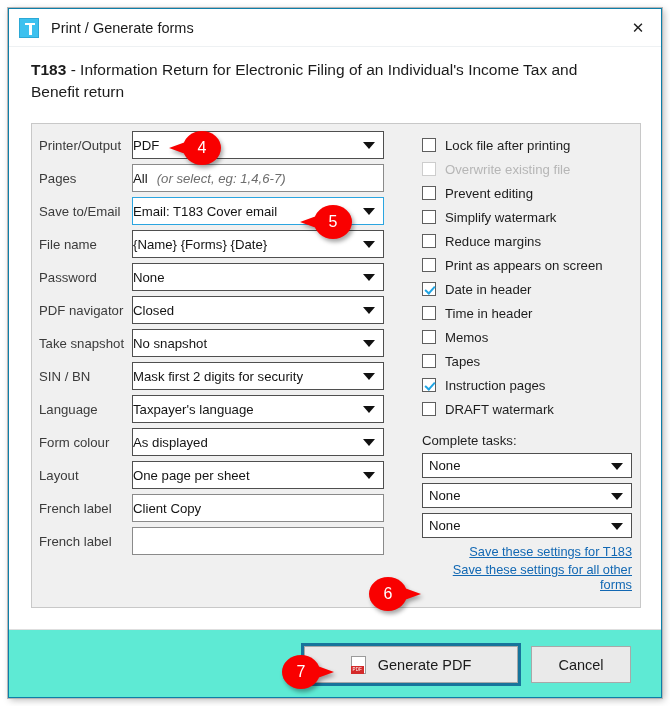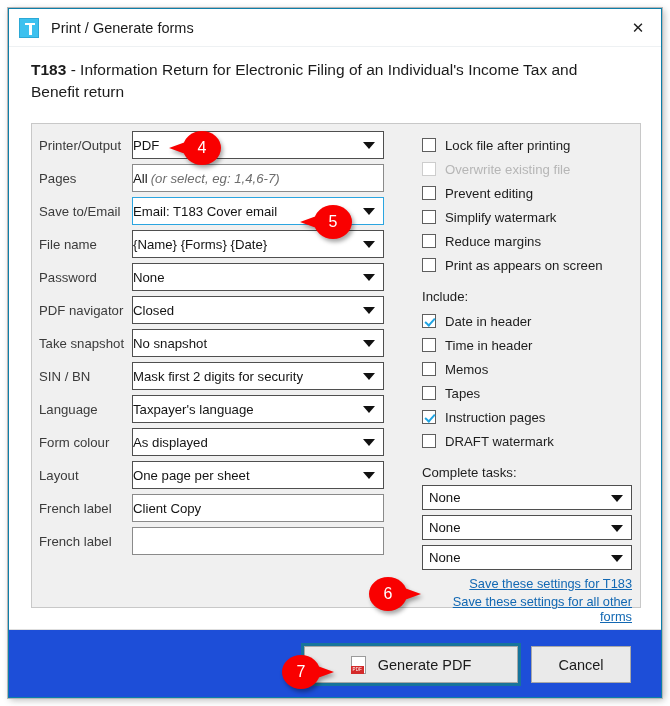--- a/index.html
+++ b/index.html
@@ -114,21 +114,21 @@
   .ctrl-value {
     font-size: 13.2px;
     color: #141414;
     white-space: nowrap;
     overflow: hidden;
   }
   .ctrl-hint {
     font-size: 13.2px;
     font-style: italic;
     color: #6d6d6d;
-    padding-left: 3px;
+    padding-left: 9px;
   }
   .caret {
     position: absolute;
     right: 8px; top: 50%;
     margin-top: -3px;
     width: 0; height: 0;
     border-left: 6px solid transparent;
     border-right: 6px solid transparent;
     border-top: 7px solid #111111;
   }
@@ -192,21 +192,21 @@
     text-decoration: underline;
     cursor: pointer;
     margin-bottom: 3px;
   }
 
   
   .footer {
     position: absolute;
     left: 0; bottom: 0;
     width: 100%; height: 68px;
-    background: #1d4ed8;
+    background: #5eead4;
     border-top: 1px solid #dedede;
   }
   .btn-generate {
     position: absolute;
     right: 143px; top: 16px;
     width: 214px; height: 37px;
     background: #eaeaea;
     border: 1px solid #a8a8a8;
     outline: 3px solid #17749b;
     display: flex; align-items: center; justify-content: center;
@@ -407,21 +407,20 @@
           <div class="chk-row">
             <span class="chk-box"></span>
             <span class="chk-label">Reduce margins</span>
           </div>
           <div class="chk-row">
             <span class="chk-box"></span>
             <span class="chk-label">Print as appears on screen</span>
           </div>
         </div>
 
-      <div class="section-title">Include:</div>
       <div id="include-list">
           <div class="chk-row">
             <span class="chk-box checked"></span>
             <span class="chk-label">Date in header</span>
           </div>
           <div class="chk-row">
             <span class="chk-box"></span>
             <span class="chk-label">Time in header</span>
           </div>
           <div class="chk-row">

